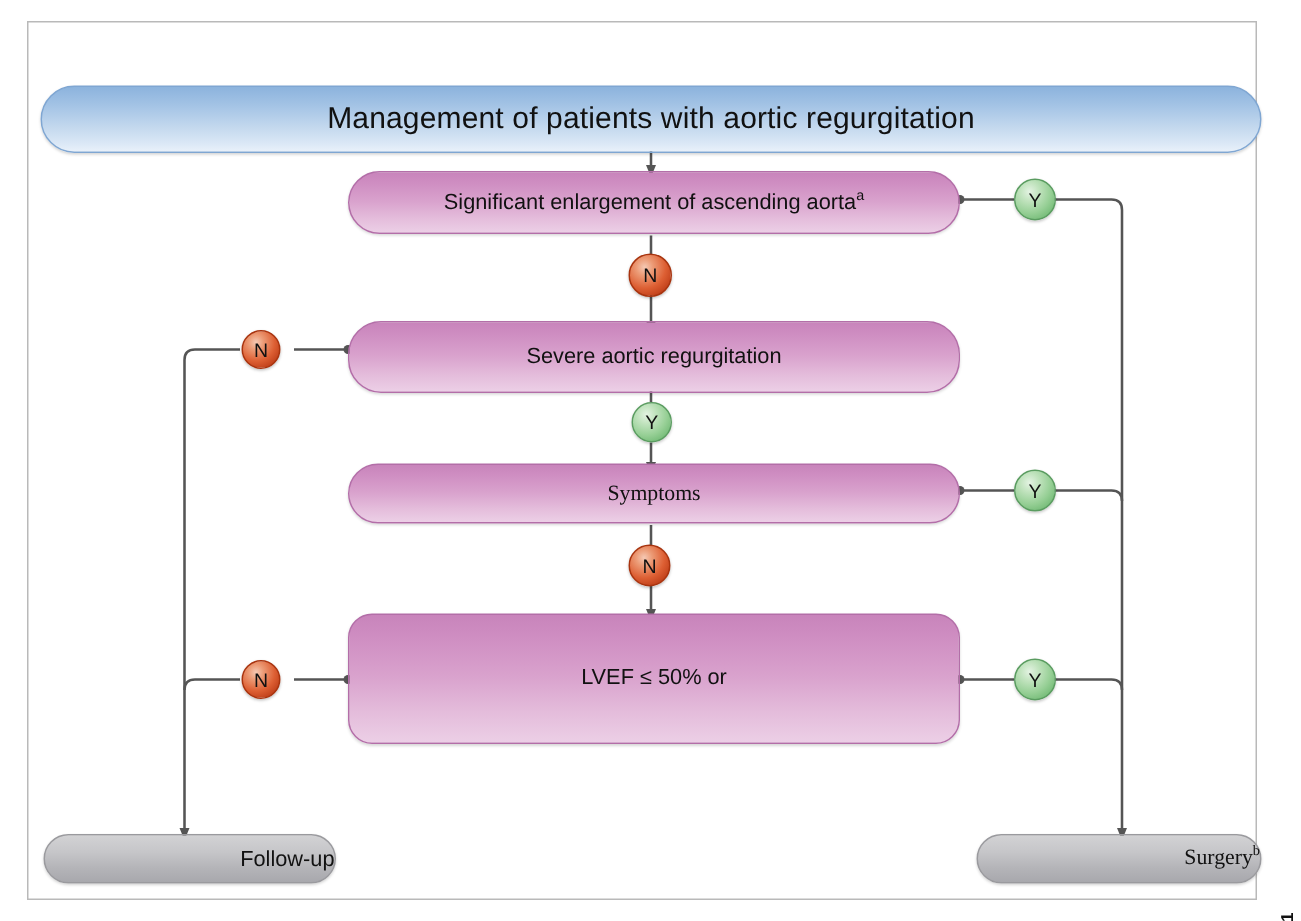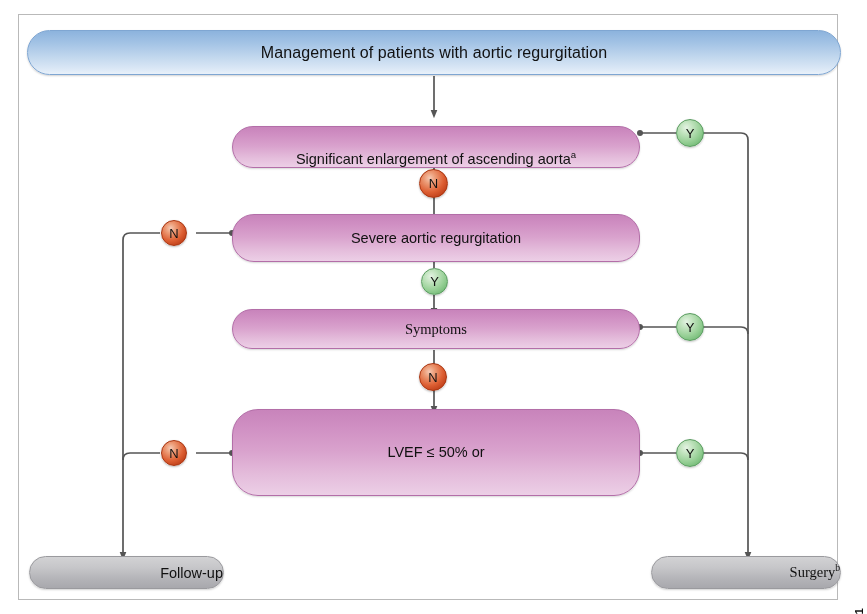--- a/index.html
+++ b/index.html
@@ -53,35 +53,36 @@
     text-align: center;
     color: #111111;
   }
 
   .header-box {
     border-radius: 24px;
     background: linear-gradient(to bottom,
         #8cb3dd 0%, #a3c3e5 28%, #c3d8ee 62%, #dbe8f6 88%, #e9f1fa 100%);
     border: 1px solid #7fa6d2;
     box-shadow: 0 1px 2px rgba(0,0,0,0.18);
-    font-size: 16px;
+    font-size: 20px;
     letter-spacing: 0.1px;
+    margin-top: 27px;
   }
 
   .pink-box {
     border-radius: 22px;
     background: linear-gradient(to bottom,
         #c884bb 0%, #cf8ec2 18%, #d9a2cd 48%, #e4bcdb 76%, #eccfe6 100%);
     border: 1px solid #b36ea8;
     box-shadow: 0 1px 2px rgba(0,0,0,0.16);
     font-size: 14.5px;
   }
 
   .pink-box.tall {
-    border-radius: 26px;
+    border-radius: 16px;
     text-align: right;
   }
 
   .gray-box {
     border-radius: 20px;
     background: linear-gradient(to bottom,
         #d2d2d4 0%, #c6c6c9 35%, #b4b4b8 70%, #a8a8ad 100%);
     border: 1px solid #9a9a9e;
     box-shadow: 0 1px 2px rgba(0,0,0,0.18);
     font-size: 14.5px;
@@ -187,21 +188,21 @@
 
       <line x1="232" y1="453" x2="196" y2="453" marker-start="url(#dot)"></line>
       <path d="M160,453 L130,453 Q123,453 123,460"></path>
     </g>
   </svg>
 
   <div class="node header-box" style="left:27px; top:30px; width:814px; height:45px;">
     <span>Management of patients with aortic regurgitation</span>
   </div>
 
-  <div class="node pink-box" style="left:232px; top:126px; width:408px; height:42px;align-items:flex-end;">
+  <div class="node pink-box" style="left:232px; top:114px; width:408px; height:42px;">
     <span><span>Significant enlargement of ascending aorta</span><sup>a</sup></span>
   </div>
 
   <div class="node pink-box" style="left:232px; top:214px; width:408px; height:48px;">
     <span>Severe aortic regurgitation</span>
   </div>
 
   <div class="node pink-box" style="left:232px; top:309px; width:408px; height:40px;font-family:Liberation Serif, serif;">
     <span>Symptoms</span>
   </div>

